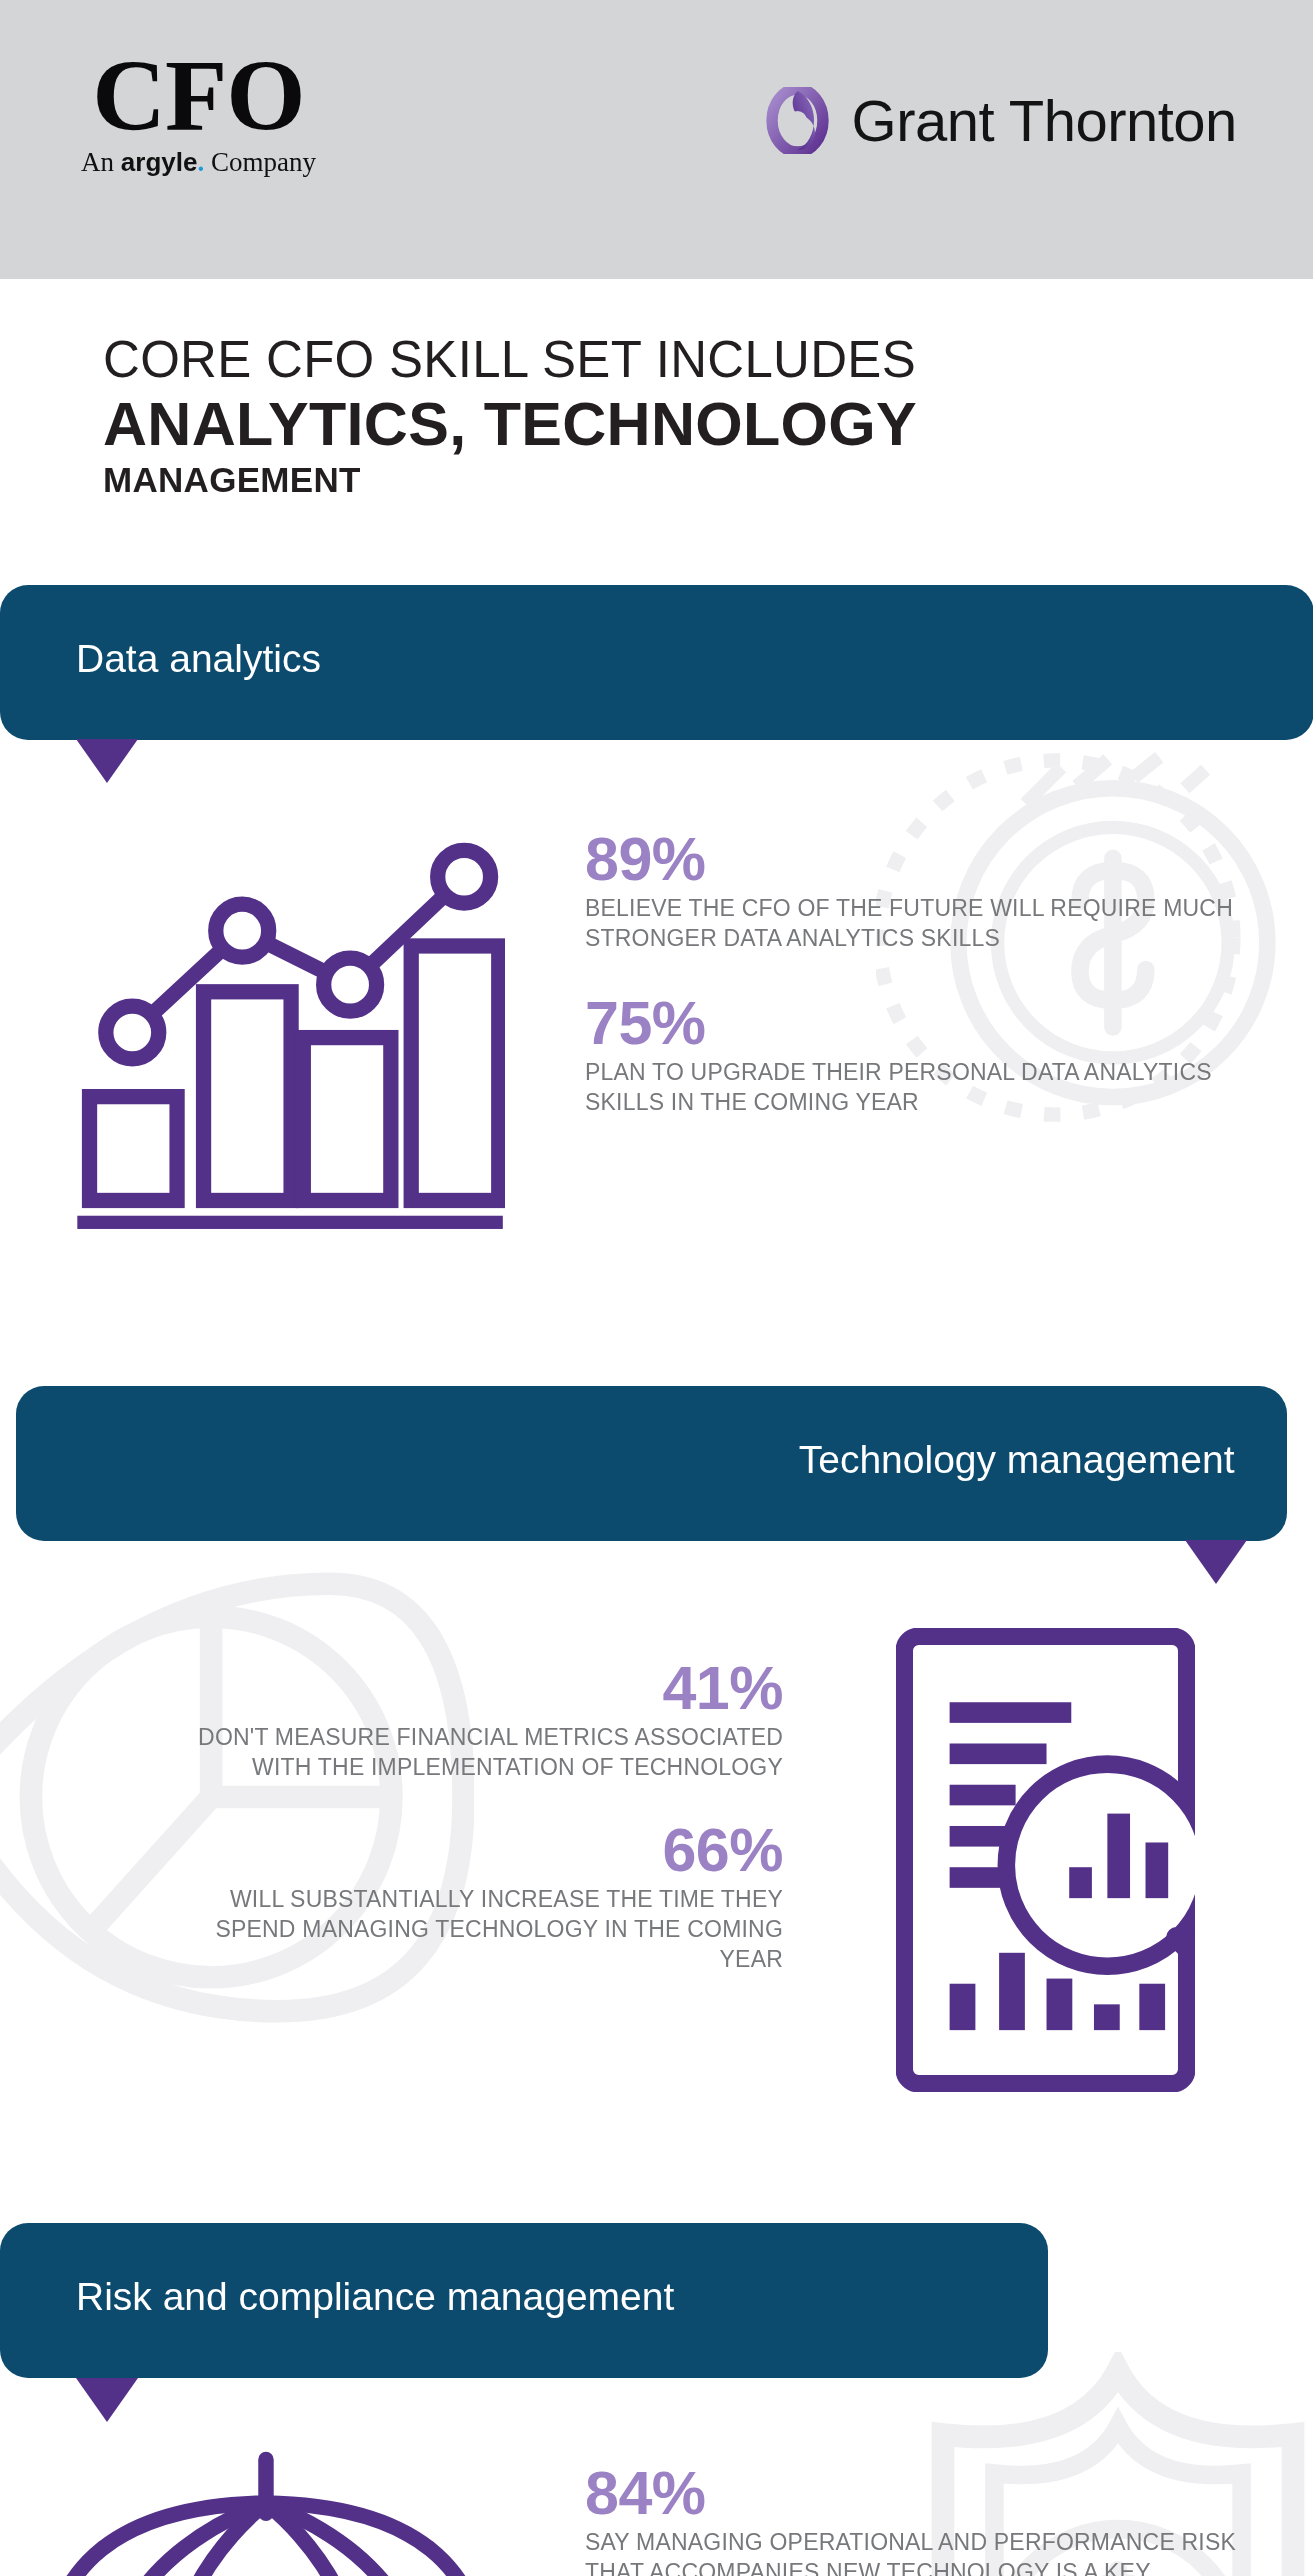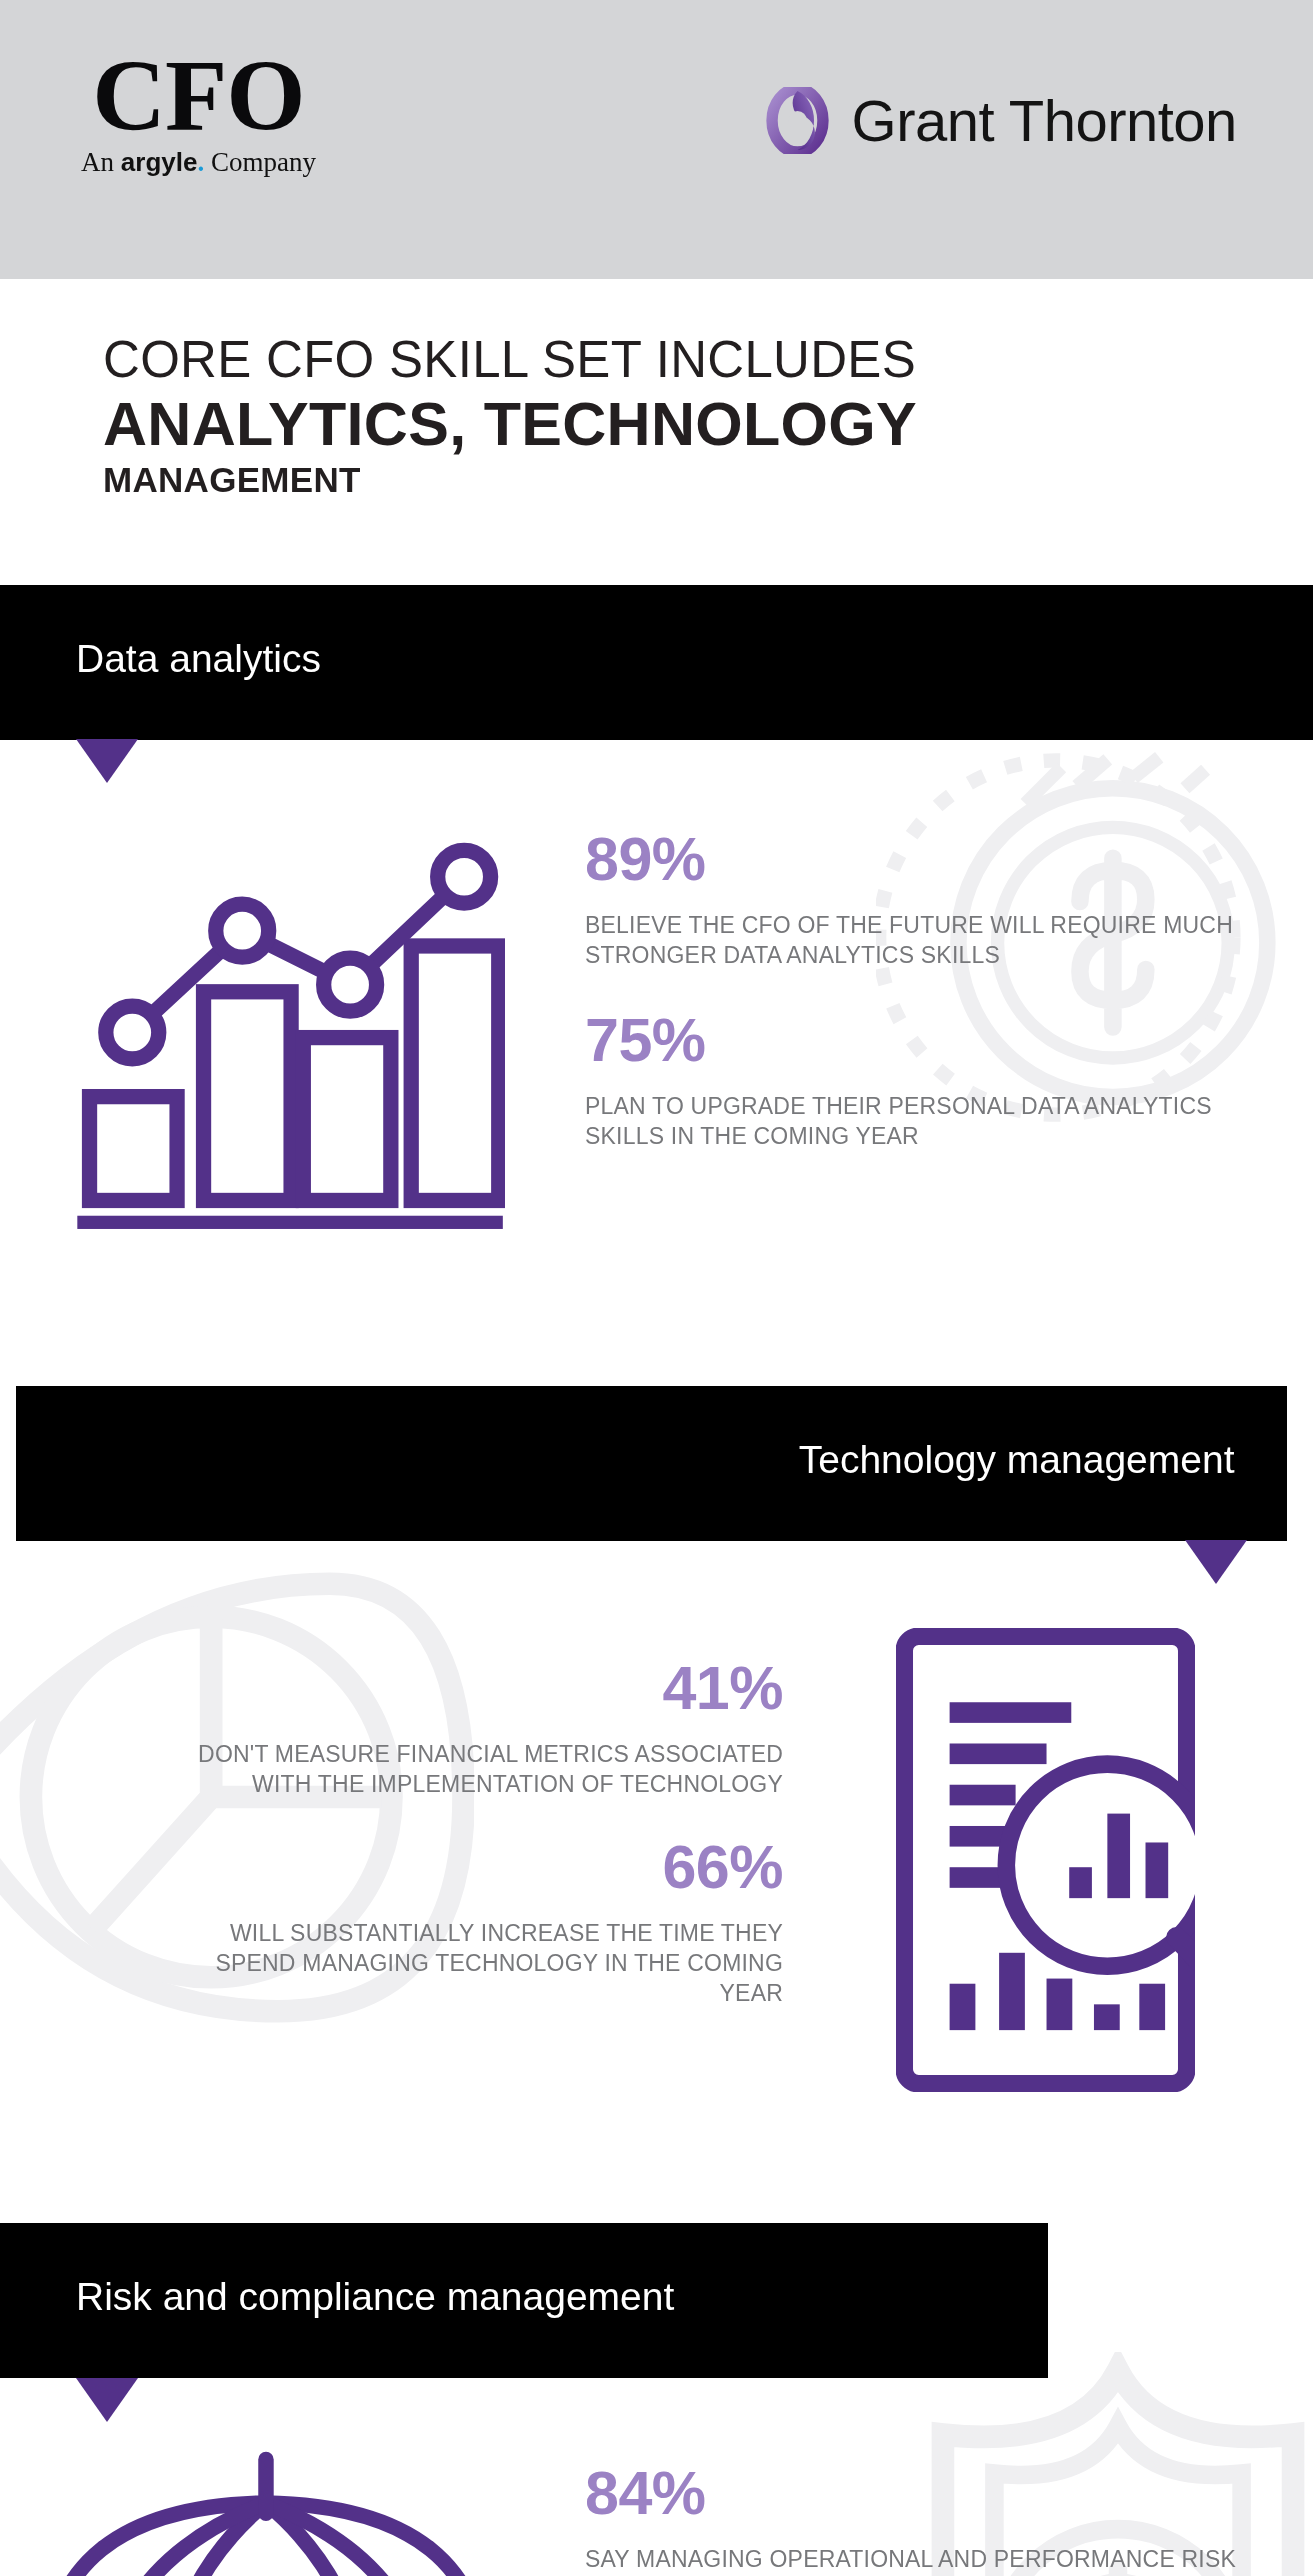--- a/index.html
+++ b/index.html
@@ -35,21 +35,21 @@
   .gt-name{
     font-size:58px;color:#141414;margin-left:20.6px;white-space:nowrap;
     letter-spacing:-0.5px;font-weight:400;
   }
   
   .title-wrap{position:absolute;left:103px;top:330px;width:1133px;}
   .title-l1{font-size:51px;line-height:1.16;color:#231f20;letter-spacing:0.3px;font-weight:400;white-space:nowrap;}
   .title-l2{font-size:61px;line-height:1.16;color:#231f20;font-weight:700;letter-spacing:0.3px;}
   .title-l3{font-size:35px;line-height:1.16;color:#231f20;font-weight:700;letter-spacing:0.3px;}
   
-  .band{position:absolute;background:#000000;}
+  .band{position:absolute;background:#0c4a6e;border-radius:28px;}
   .band .band-label{
     position:absolute;color:#fff;font-size:39px;font-weight:400;white-space:nowrap;
   }
   .notch{position:absolute;width:0;height:0;border-left:31px solid transparent;
          border-right:31px solid transparent;border-top:44px solid #533189;}
   
   #band1{left:0;top:585px;width:1314px;height:155px;}
   #band1 .band-label{left:76px;top:52px;}
   #notch1{left:76px;top:739px;}
   
@@ -66,21 +66,21 @@
   #sec2{top:1540px;height:683px;}
   #sec3{top:2378px;height:629px;}
   .icon-box{position:absolute;}
   .stats{position:absolute;}
   .stat{margin-bottom:19.6px;}
   .stat .pct{
     font-size:61px;line-height:1.0;font-weight:700;color:#9b82c4;letter-spacing:-0.5px;
   }
   .stat .desc{
     font-size:23px;line-height:1.30;color:#77787b;font-weight:500;
-    letter-spacing:0.2px;margin-top:21px;text-transform:uppercase;
+    letter-spacing:0.2px;margin-top:4px;text-transform:uppercase;
   }
   .align-right{text-align:right;}
   
   .wm{position:absolute;opacity:1;pointer-events:none;}
 </style>
 </head>
 <body>
 
 <div class="header">
 

